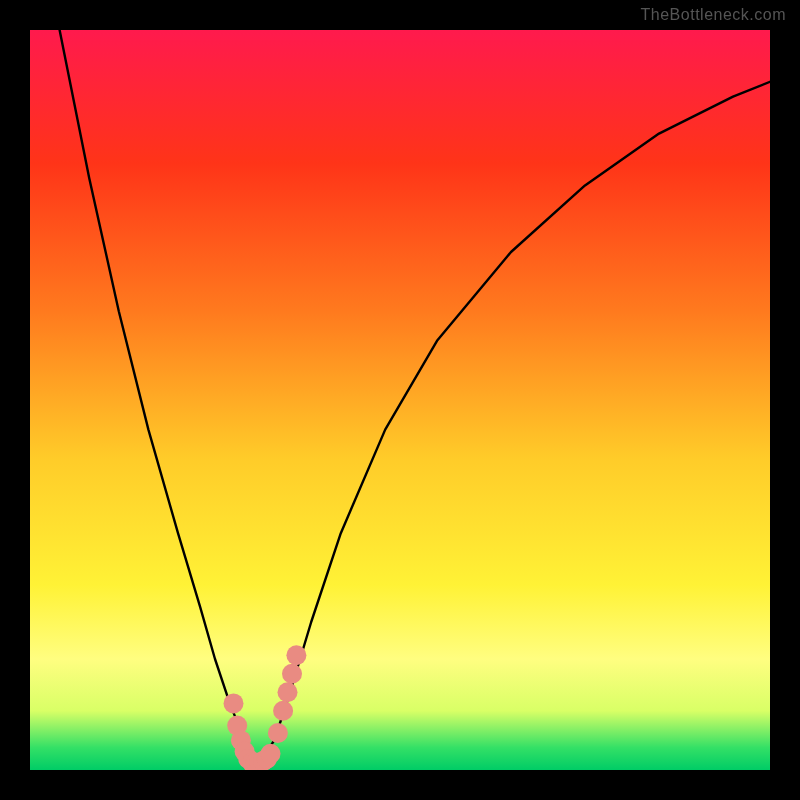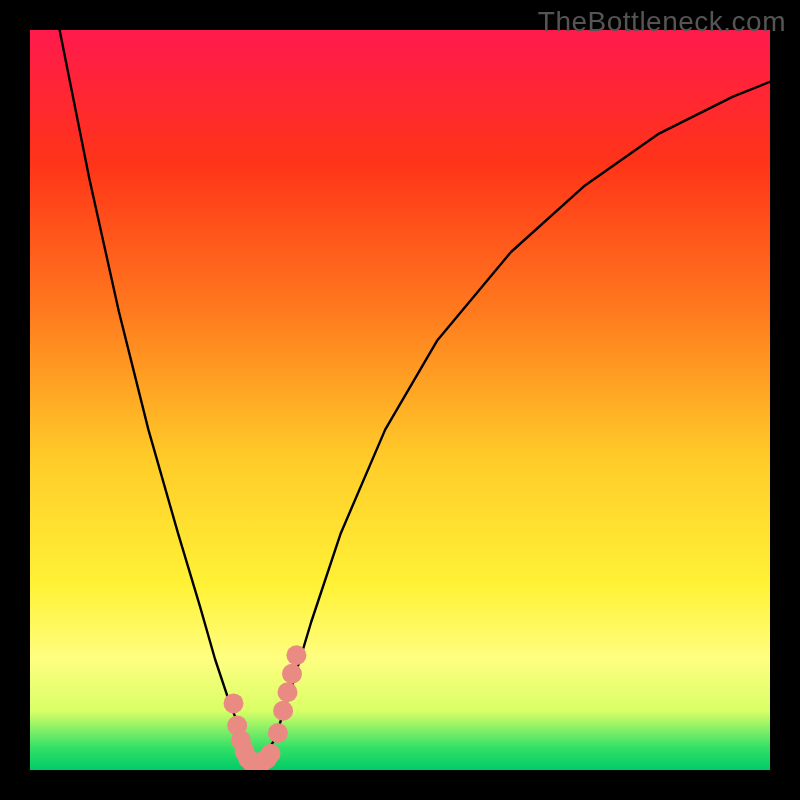--- a/index.html
+++ b/index.html
@@ -27,21 +27,21 @@
       #d9ff66 92%,
       #33e066 97%,
       #00cc66 100%
     );
   }
   .watermark {
     position: absolute;
     top: 6px;
     right: 14px;
     color: #555;
-    font-size: 28px;
+    font-size: 16px;
     letter-spacing: 0.5px;
     font-weight: 500;
     user-select: none;
   }
   svg {
     position: absolute;
     left: 0;
     top: 0;
   }
 </style>

